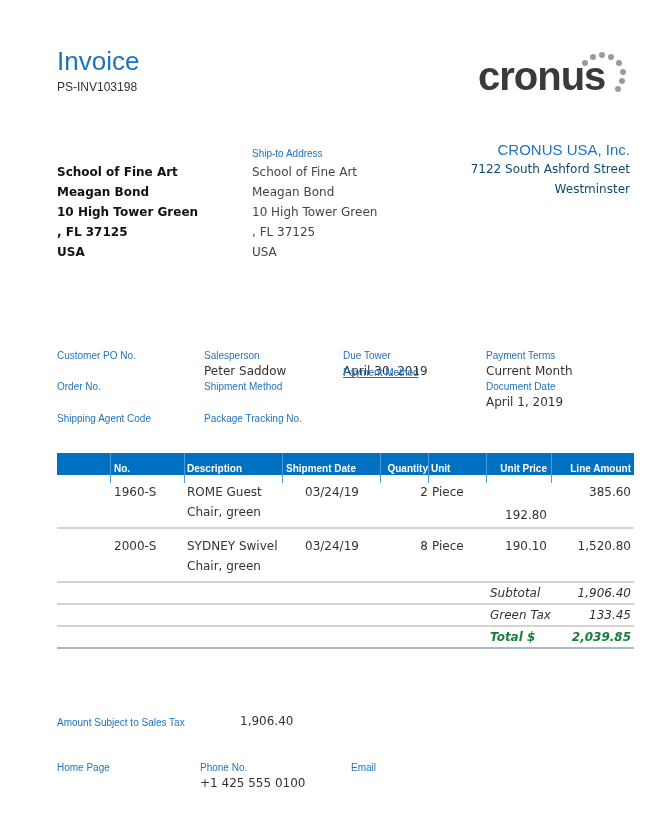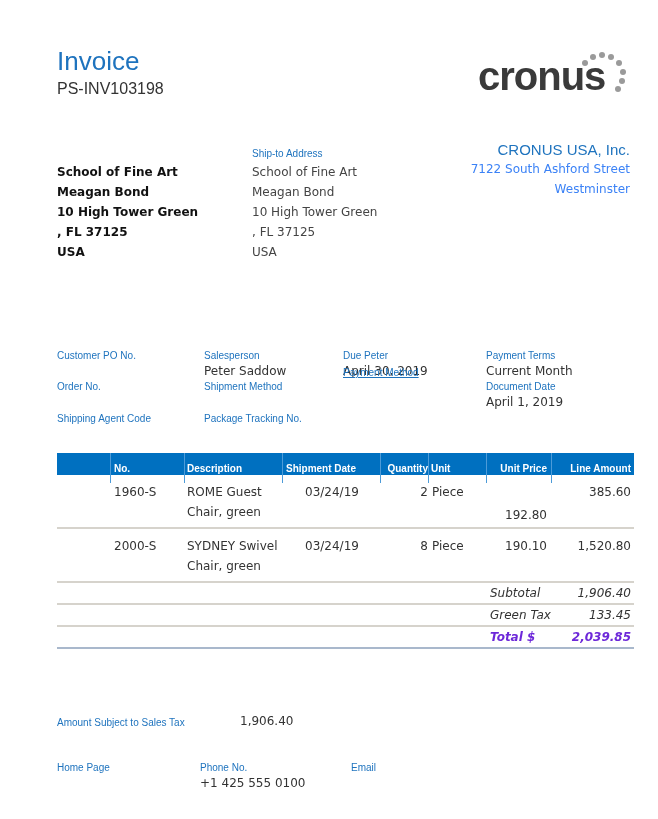--- a/index.html
+++ b/index.html
@@ -1,44 +1,44 @@
 <!DOCTYPE html>
 <html><head>
 <meta charset="utf-8">
 <style>
   html, body { margin: 0; padding: 0; background: #ffffff; }
   body { width: 658px; height: 819px; position: relative; overflow: hidden;
          font-family: "DejaVu Sans", sans-serif; color: #222; }
   .abs { position: absolute; }
   .title { left: 57px; top: 46px; font-family: "Liberation Sans", sans-serif; font-size: 26px; color: #1e73be; }
-  .invno { left: 57px; top: 80px; font-family: "Liberation Sans", sans-serif; font-size: 16px; color: #333; }
+  .invno { left: 57px; top: 80px; font-family: "Liberation Sans", sans-serif; font-size: 12px; color: #333; }
   .logo { left: 478px; top: 52px; width: 155px; height: 50px; }
   .logo-text { position: absolute; left: 0; top: 2px; font-family: "Liberation Sans", sans-serif; font-size: 40px; font-weight: bold; color: #3a3a3a; letter-spacing: -1px; }
   .dot { position: absolute; width: 6px; height: 6px; border-radius: 50%; background: #9a9a9a; }
 
   .lbl { font-family: "Liberation Sans", sans-serif; font-size: 10px; color: #1e73be; }
   .val { font-family: "DejaVu Sans", sans-serif; font-size: 12px; color: #333; }
   .bill { left: 57px; top: 162px; font-family: "DejaVu Sans", sans-serif; font-size: 12px; font-weight: bold; color: #111; line-height: 20px; }
   .ship-lbl { left: 252px; top: 148px; }
   .ship { left: 252px; top: 162px; font-size: 12px; line-height: 20px; color: #444; }
   .company { right: 28px; top: 141px; text-align: right; }
   .company-name { font-family: "Liberation Sans", sans-serif; font-size: 15px; color: #1e73be; line-height: 18px; }
-  .company-lines { font-size: 12px; line-height: 20px; color: #3b82f6; }
+  .company-lines { font-size: 12px; line-height: 20px; color: #0c4a6e; }
 
   .table { left: 57px; top: 453px; width: 577px; }
   .thead { position: relative; height: 22px; background: #0070c0; }
   .th { position: absolute; bottom: 1px; font-family: "Liberation Sans", sans-serif; font-size: 10px; font-weight: bold; color: #fff; }
   .vdiv { position: absolute; top: 0; width: 1px; height: 30px; background: #4d9bd8; }
   .row { position: relative; height: 52px; border-bottom: 2px solid #d6d3cc; }
   .cell { position: absolute; top: 7px; font-size: 12px; color: #333; line-height: 20px; }
   .tot-row { position: relative; height: 20px; border-bottom: 2px solid #d6d3cc; font-style: italic; }
   .tot-row.last { border-bottom: 2px solid #a9b8cc; }
   .tot-lbl { position: absolute; left: 433px; top: 3px; font-size: 12px; color: #333; }
   .tot-val { position: absolute; right: 3px; top: 3px; font-size: 12px; color: #333; }
-  .bold { font-weight: bold; color: #6d28d9; }
+  .bold { font-weight: bold; color: #15803d; }
 </style>
 </head>
 <body>
 
 <div class="abs title">Invoice</div>
 <div class="abs invno">PS-INV103198</div>
 
 <div class="abs logo">
   <span class="logo-text">cronus</span>
   <span class="dot" style="left:112px;top:2px;"></span>
@@ -78,21 +78,21 @@
 
 <div class="abs lbl" style="left:57px;top:350px;">Customer PO No.</div>
 <div class="abs lbl" style="left:57px;top:381px;">Order No.</div>
 <div class="abs lbl" style="left:57px;top:413px;">Shipping Agent Code</div>
 
 <div class="abs lbl" style="left:204px;top:350px;">Salesperson</div>
 <div class="abs val" style="left:204px;top:364px;">Peter Saddow</div>
 <div class="abs lbl" style="left:204px;top:381px;">Shipment Method</div>
 <div class="abs lbl" style="left:204px;top:413px;">Package Tracking No.</div>
 
-<div class="abs lbl" style="left:343px;top:350px;">Due Peter</div>
+<div class="abs lbl" style="left:343px;top:350px;">Due Tower</div>
 <div class="abs val" style="left:343px;top:364px;">April 30, 2019</div>
 <div class="abs lbl" style="left:343px;top:367px;text-decoration:underline;">Payment Method</div>
 
 <div class="abs lbl" style="left:486px;top:350px;">Payment Terms</div>
 <div class="abs val" style="left:486px;top:364px;">Current Month</div>
 <div class="abs lbl" style="left:486px;top:381px;">Document Date</div>
 <div class="abs val" style="left:486px;top:395px;">April 1, 2019</div>
 
 <div class="abs table">
   <div class="thead">

